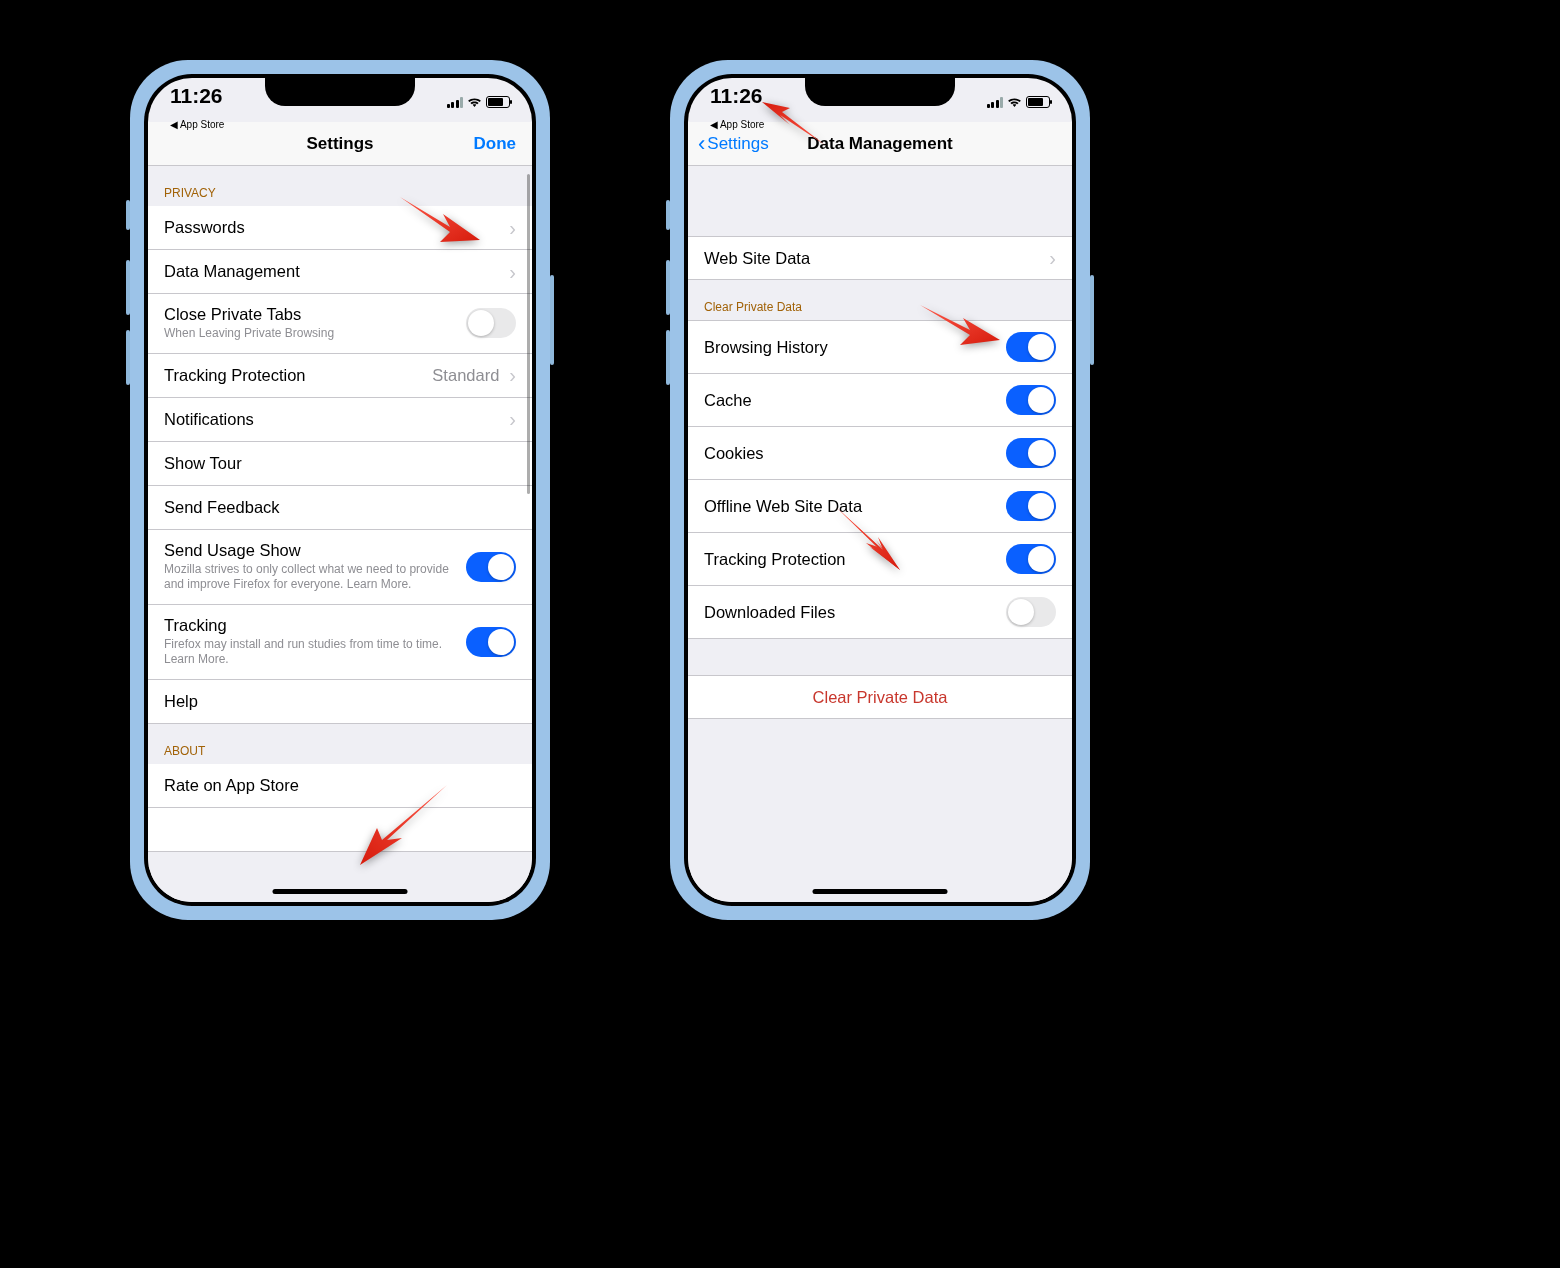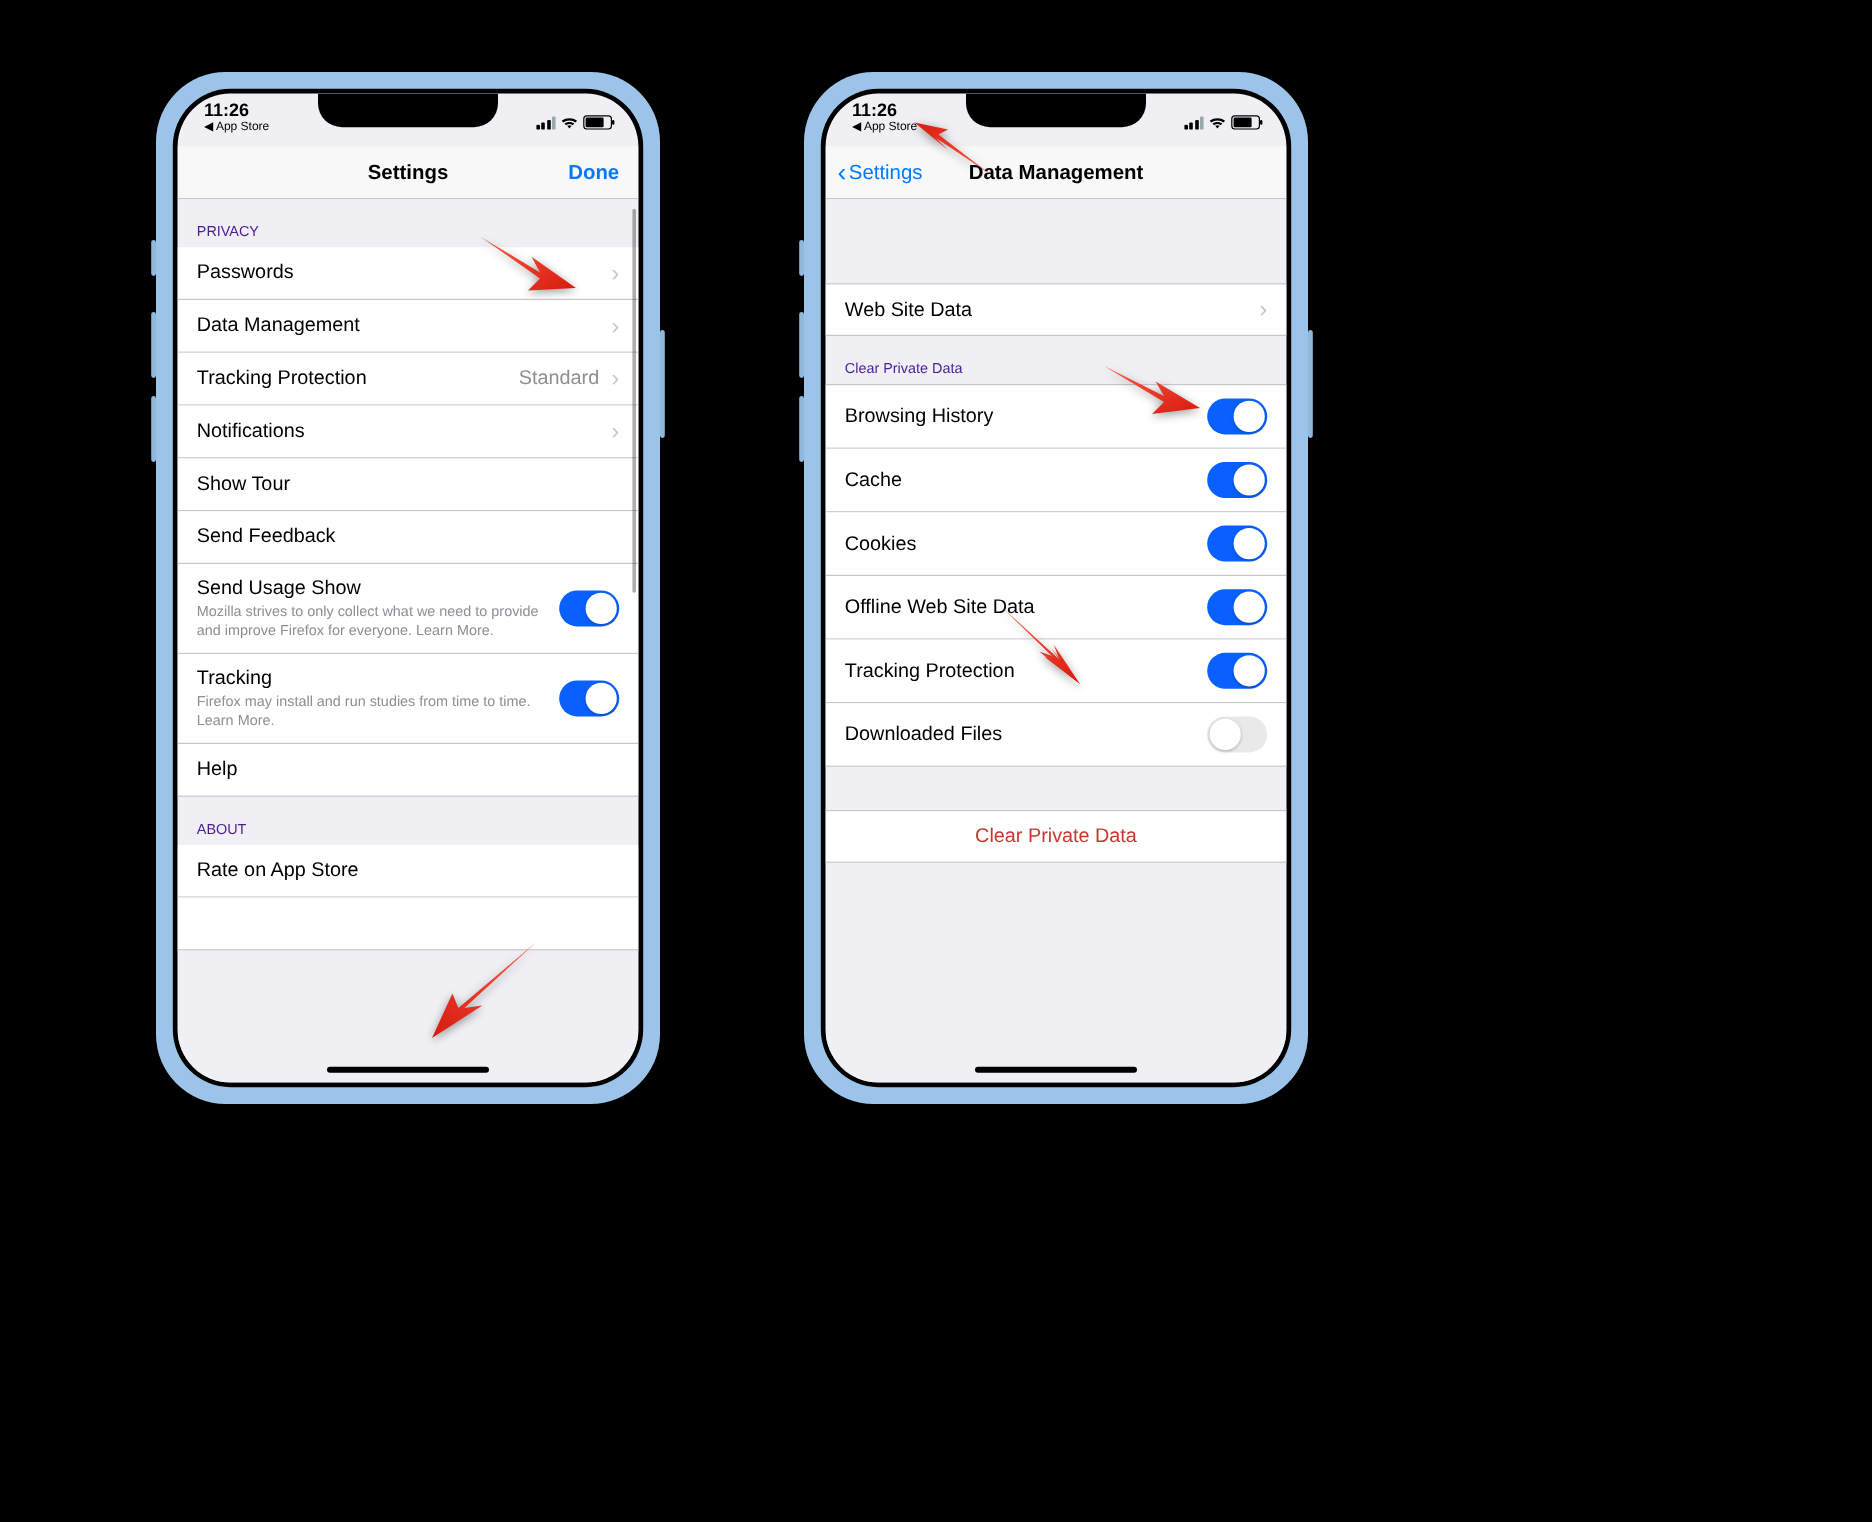--- a/index.html
+++ b/index.html
@@ -65,21 +65,21 @@
 
   
   .status {
     padding: 10px 22px 0 22px;
     height: 44px;
     display: flex; justify-content: space-between;
     font-size: 15px; font-weight: 600;
     position: relative; z-index: 4;
   }
   .status-left { display:flex; flex-direction:column; line-height:1.0; margin-top:-3px;}
-  .status-time { font-size: 15px; font-weight: 600; margin-bottom:1px;}
+  .status-time { font-size: 21px; font-weight: 600; margin-bottom:14px;}
   .status-back { font-size: 10px; font-weight: 400; }
   .status-right { display:flex; align-items:center; gap:4px; margin-top:-6px;}
   .sig { display:flex; align-items:flex-end; gap:1.5px; height:11px;}
   .sig span{width:3px;background:#000;border-radius:1px;}
   .sig span:nth-child(1){height:4px;} .sig span:nth-child(2){height:6px;}
   .sig span:nth-child(3){height:8px;} .sig span:nth-child(4){height:11px;background:#9aa;}
   .wifi{width:15px;height:11px;}
   .batt{width:24px;height:12px;border:1px solid #000;border-radius:3px;position:relative;padding:1px;}
   .batt::after{content:"";position:absolute;right:-3px;top:3px;width:2px;height:4px;background:#000;border-radius:1px;}
   .batt i{display:block;width:75%;height:100%;background:#000;border-radius:1px;}
@@ -90,21 +90,21 @@
     display: flex; align-items: center; justify-content: center;
     border-bottom: 0.5px solid #c8c7cc;
     background:#f8f8f8;
     position: relative;
   }
   .nav-title { font-size: 17px; font-weight: 600; }
   .nav-right { position: absolute; right: 16px; color: #007aff; font-size: 17px; font-weight:600;}
   .nav-left  { position: absolute; left: 10px; color: #007aff; font-size: 17px; font-weight:400; display:flex; align-items:center; gap:2px;}
   .nav-left .chev{font-size:22px;line-height:0.5;font-weight:500;}
   .sec-header {
-    font-size: 12px; color:#4c1d95;
+    font-size: 12px; color:#a16207;
     padding: 20px 16px 6px 16px;
     text-transform: none;
   }
   .row {
     background:#fff;
     min-height: 44px;
     padding: 11px 16px;
     display:flex; align-items:center; justify-content:space-between;
     border-bottom: 0.5px solid #c8c7cc;
     font-size: 16px;
@@ -189,20 +189,31 @@
           <div class="row-trail">
                 <span class="chev-r">›</span>
               </div>
         </div>
         <div class="row">
           <div class="row-main">
                 <div class="row-title">Data Management</div>
               </div>
           <div class="row-trail">
                 <span class="chev-r">›</span>
+              </div>
+        </div>
+        <div class="row">
+          <div class="row-main">
+            <div class="row-title">Close Private Tabs</div>
+            <div class="row-sub">When Leaving Private Browsing</div>
+          </div>
+          <div class="row-trail">
+                <span class="tog">
+                  <i></i>
+                </span>
               </div>
         </div>
         <div class="row">
           <div class="row-main">
                 <div class="row-title">Tracking Protection</div>
               </div>
           <div class="row-trail">
                 <span class="detail">Standard</span>
                 <span class="chev-r">›</span>
               </div>

